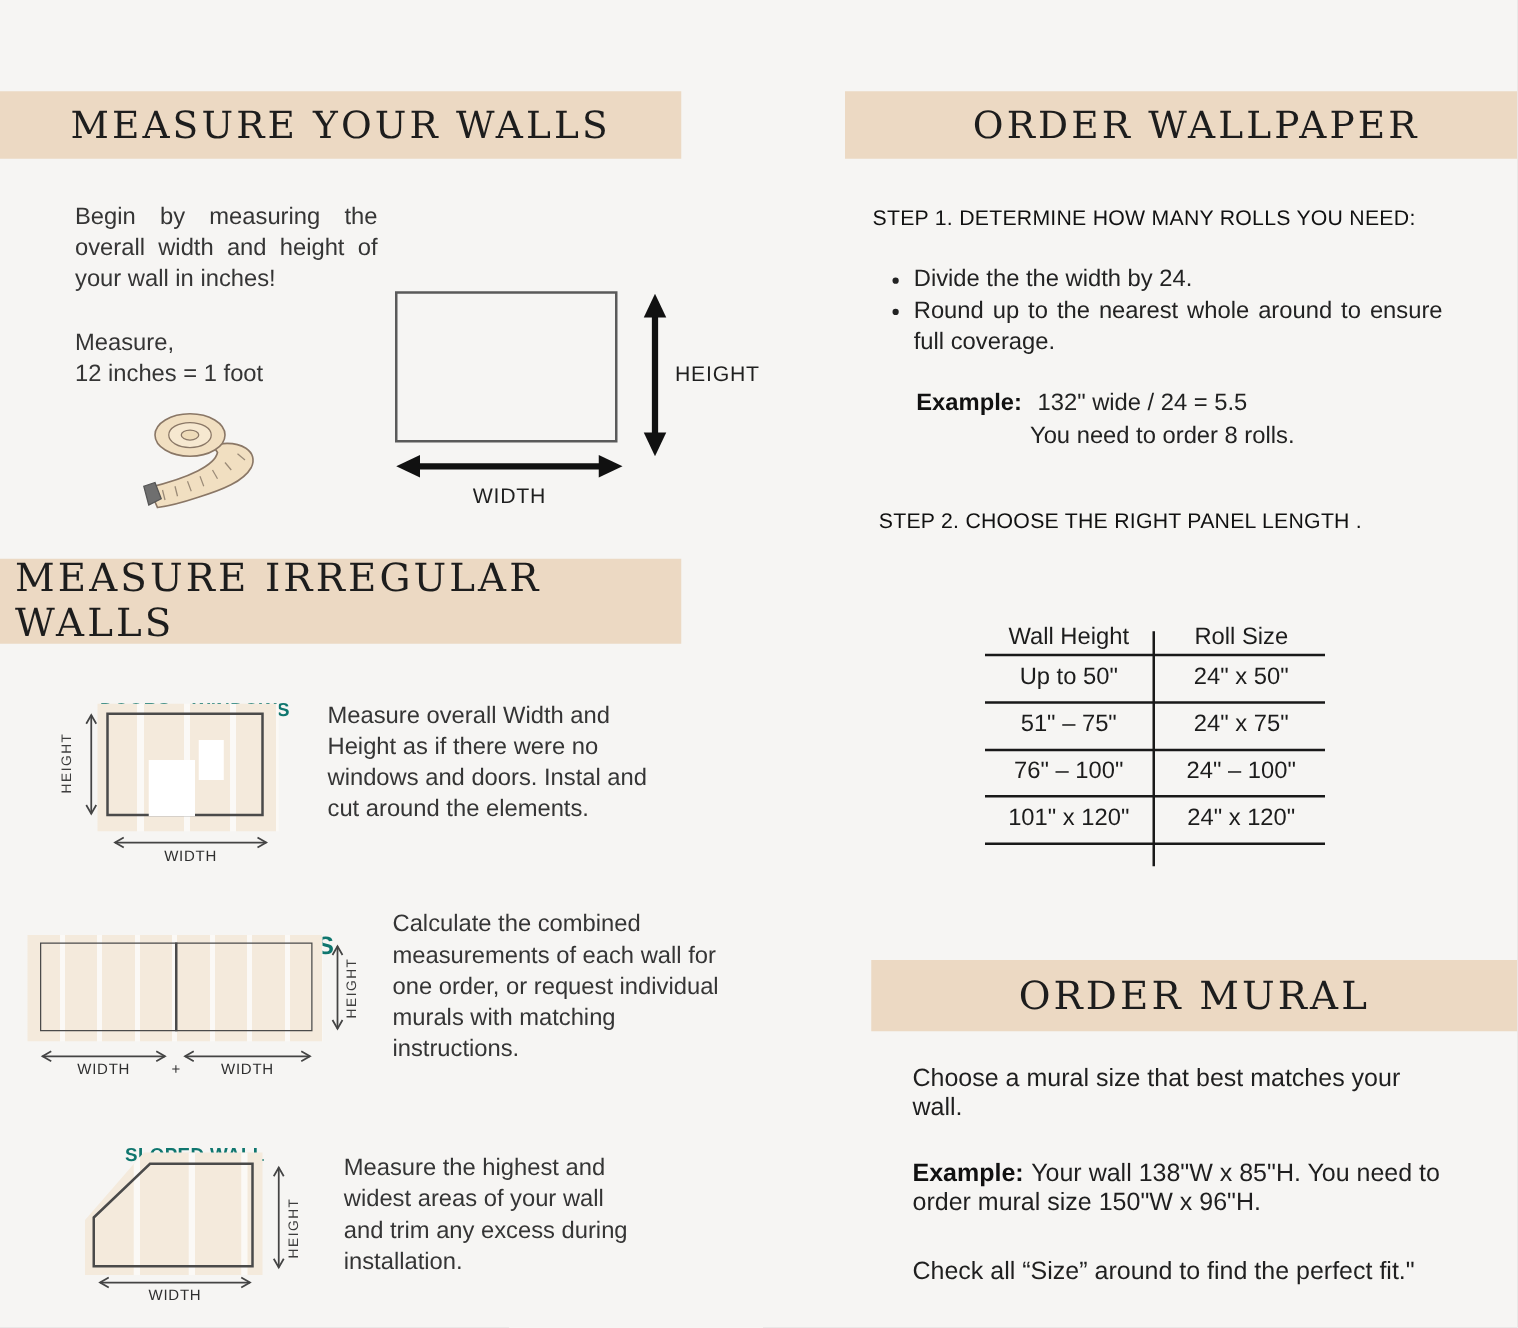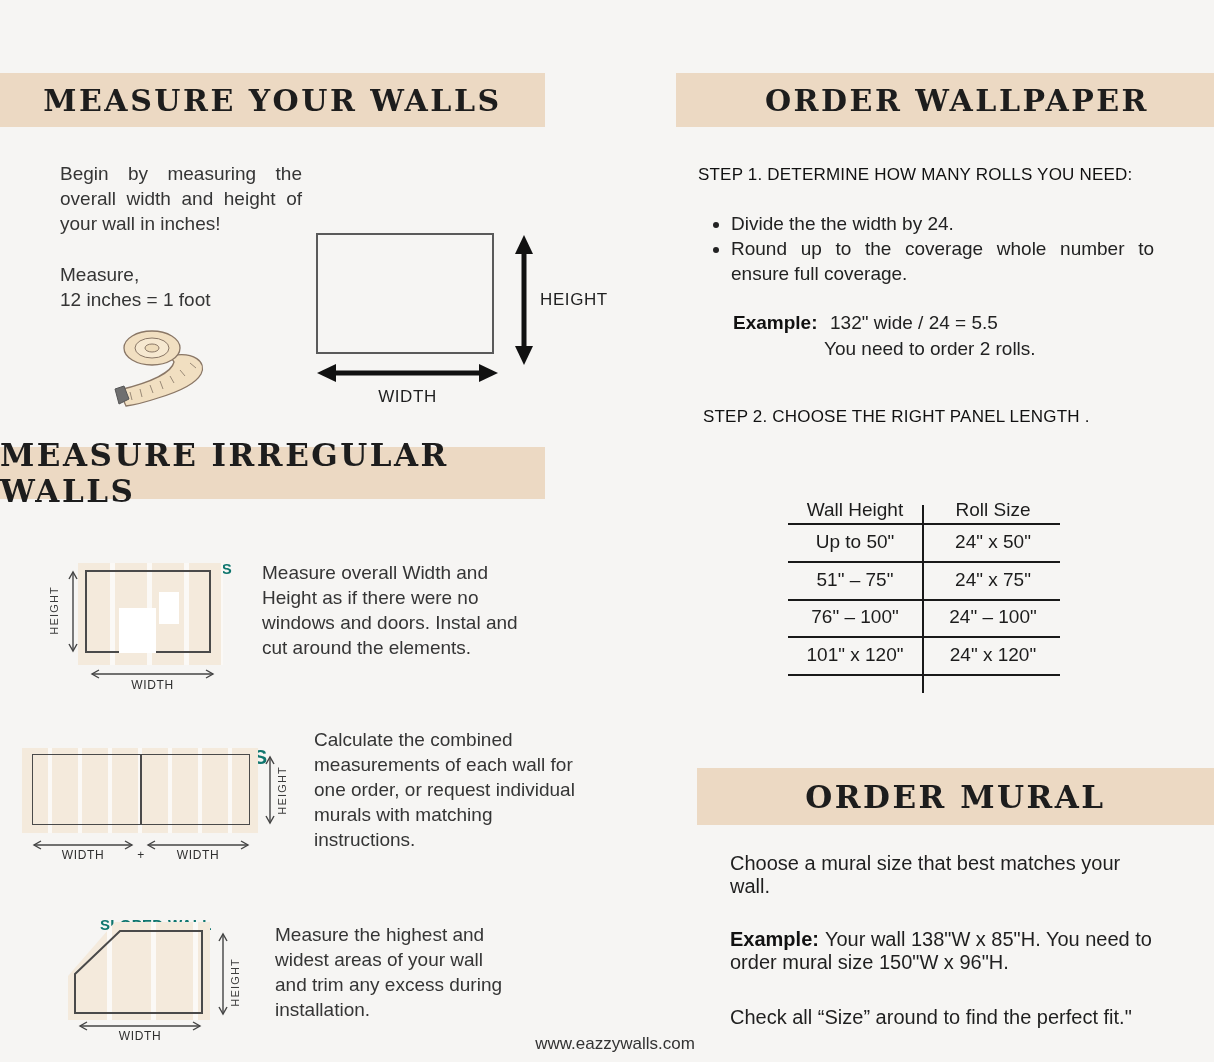--- a/index.html
+++ b/index.html
@@ -13,21 +13,21 @@
   }
   *{margin:0;padding:0;box-sizing:border-box;}
   html,body{background:#ddd;}
   #canvas{
     position:relative;width:1214px;height:1062px;background:var(--bg);
     overflow:hidden;font-family:"Liberation Sans",sans-serif;color:var(--body);
   }
   .abs{position:absolute;}
   .band{
     position:absolute;background:var(--band);display:flex;align-items:center;justify-content:center;
-    font-family:"DejaVu Serif",serif;color:var(--ink);letter-spacing:2.5px;font-weight:700;
+    font-family:"DejaVu Serif",serif;color:var(--ink);letter-spacing:2.5px;font-weight:400;
   }
   .body-text{font-size:19px;line-height:25px;color:#353535;}
   .justify{text-align:justify;}
   .sub-label{font-size:15px;font-weight:bold;color:#0f766e;letter-spacing:.3px;margin-top:30px;}
   .vlabel{
     position:absolute;writing-mode:vertical-rl;transform:rotate(180deg);
     font-size:11px;letter-spacing:1.2px;color:#3d3d3d;
   }
   .dim-label{position:absolute;font-size:12px;letter-spacing:.6px;color:#2f2f2f;text-align:center;}
   .dim-label-lg{position:absolute;font-size:17px;letter-spacing:.6px;color:#1f1f1f;text-align:center;}
@@ -97,21 +97,21 @@
 
   <div class="abs" style="left:316px;top:360px;">
     <svg width="183" height="26">
       <line x1="16" y1="13" x2="167" y2="13" stroke="#111" stroke-width="5"></line>
       <polygon points="1,13 20,4 20,22" fill="#111"></polygon>
       <polygon points="182,13 163,4 163,22" fill="#111"></polygon>
     </svg>
   </div>
   <div class="dim-label-lg" style="left:316px;top:387px;width:183px;">WIDTH</div>
 
-  <div class="band" style="left:0;top:447px;width:545px;height:52px;font-size:31px;">
+  <div class="band" style="left:0;top:447px;width:545px;height:68px;font-size:31px;padding-left:12px;">
     <span>MEASURE IRREGULAR WALLS</span>
   </div>
 
   <div class="abs sub-label" style="left:80px;top:530px;">DOORS – WINDOWS</div>
 
   <div class="abs" style="left:40px;top:558px;width:210px;height:140px;">
     <div class="panel-stripes-4" style="left:38px;top:5px;width:145px;height:102px;"></div>
     <div class="wall-outline" style="left:45px;top:12px;width:126px;height:83px;"></div>
     <div class="abs" style="left:79px;top:50px;width:37px;height:45px;background:#fff;"></div>
     <div class="abs" style="left:119px;top:34px;width:20px;height:32px;background:#fff;"></div>
@@ -200,36 +200,35 @@
         <line x1="2" y1="6" x2="122" y2="6" stroke="#444" stroke-width="1.4"></line>
         <path d="M9,2 L2,6 L9,10" fill="none" stroke="#444" stroke-width="1.4"></path>
         <path d="M115,2 L122,6 L115,10" fill="none" stroke="#444" stroke-width="1.4"></path>
       </svg>
     </div>
     <div class="dim-label" style="left:23px;top:113px;width:124px;">WIDTH</div>
   </div>
 
   <div class="abs body-text" style="left:275px;top:922px;width:238px;">Measure the highest and widest areas of your wall and trim any excess during installation.</div>
 
-  <div class="abs" style="left:455px;top:1034px;width:320px;text-align:center;font-size:17px;color:#333;">www.eazzywalls.com</div>
 
   <div class="band" style="left:676px;top:73px;width:538px;height:54px;font-size:30px;padding-left:24px;">
     <span>ORDER WALLPAPER</span>
   </div>
 
   <div class="step-heading" style="left:698px;top:165px;">STEP 1. DETERMINE HOW MANY ROLLS YOU NEED:</div>
 
   <ul class="bullets" style="left:710px;top:211px;width:444px;">
     <li>Divide the the width by 24.</li>
-    <li>Round up to the coverage whole number to ensure full coverage.</li>
+    <li>Round up to the nearest whole around to ensure full coverage.</li>
   </ul>
 
   <div class="abs" style="left:733px;top:312px;font-size:19px;font-weight:bold;color:#111;">Example:</div>
   <div class="abs" style="left:830px;top:312px;font-size:19px;color:#222;">132" wide / 24 = 5.5</div>
-  <div class="abs" style="left:824px;top:338px;font-size:19px;color:#222;">You need to order 2 rolls.</div>
+  <div class="abs" style="left:824px;top:338px;font-size:19px;color:#222;">You need to order 8 rolls.</div>
 
   <div class="step-heading" style="left:703px;top:407px;">STEP 2. CHOOSE THE RIGHT PANEL LENGTH .</div>
 
 
   <div class="size-table" style="left:788px;top:497px;width:272px;height:200px;">
     <div class="t-cell" style="left:0;top:2px;width:134px;">Wall Height</div>
     <div class="t-cell" style="left:138px;top:2px;width:134px;">Roll Size</div>
     <div class="t-line" style="top:26px;"></div>
     <div class="t-line" style="top:64px;"></div>
     <div class="t-line" style="top:102px;"></div>

